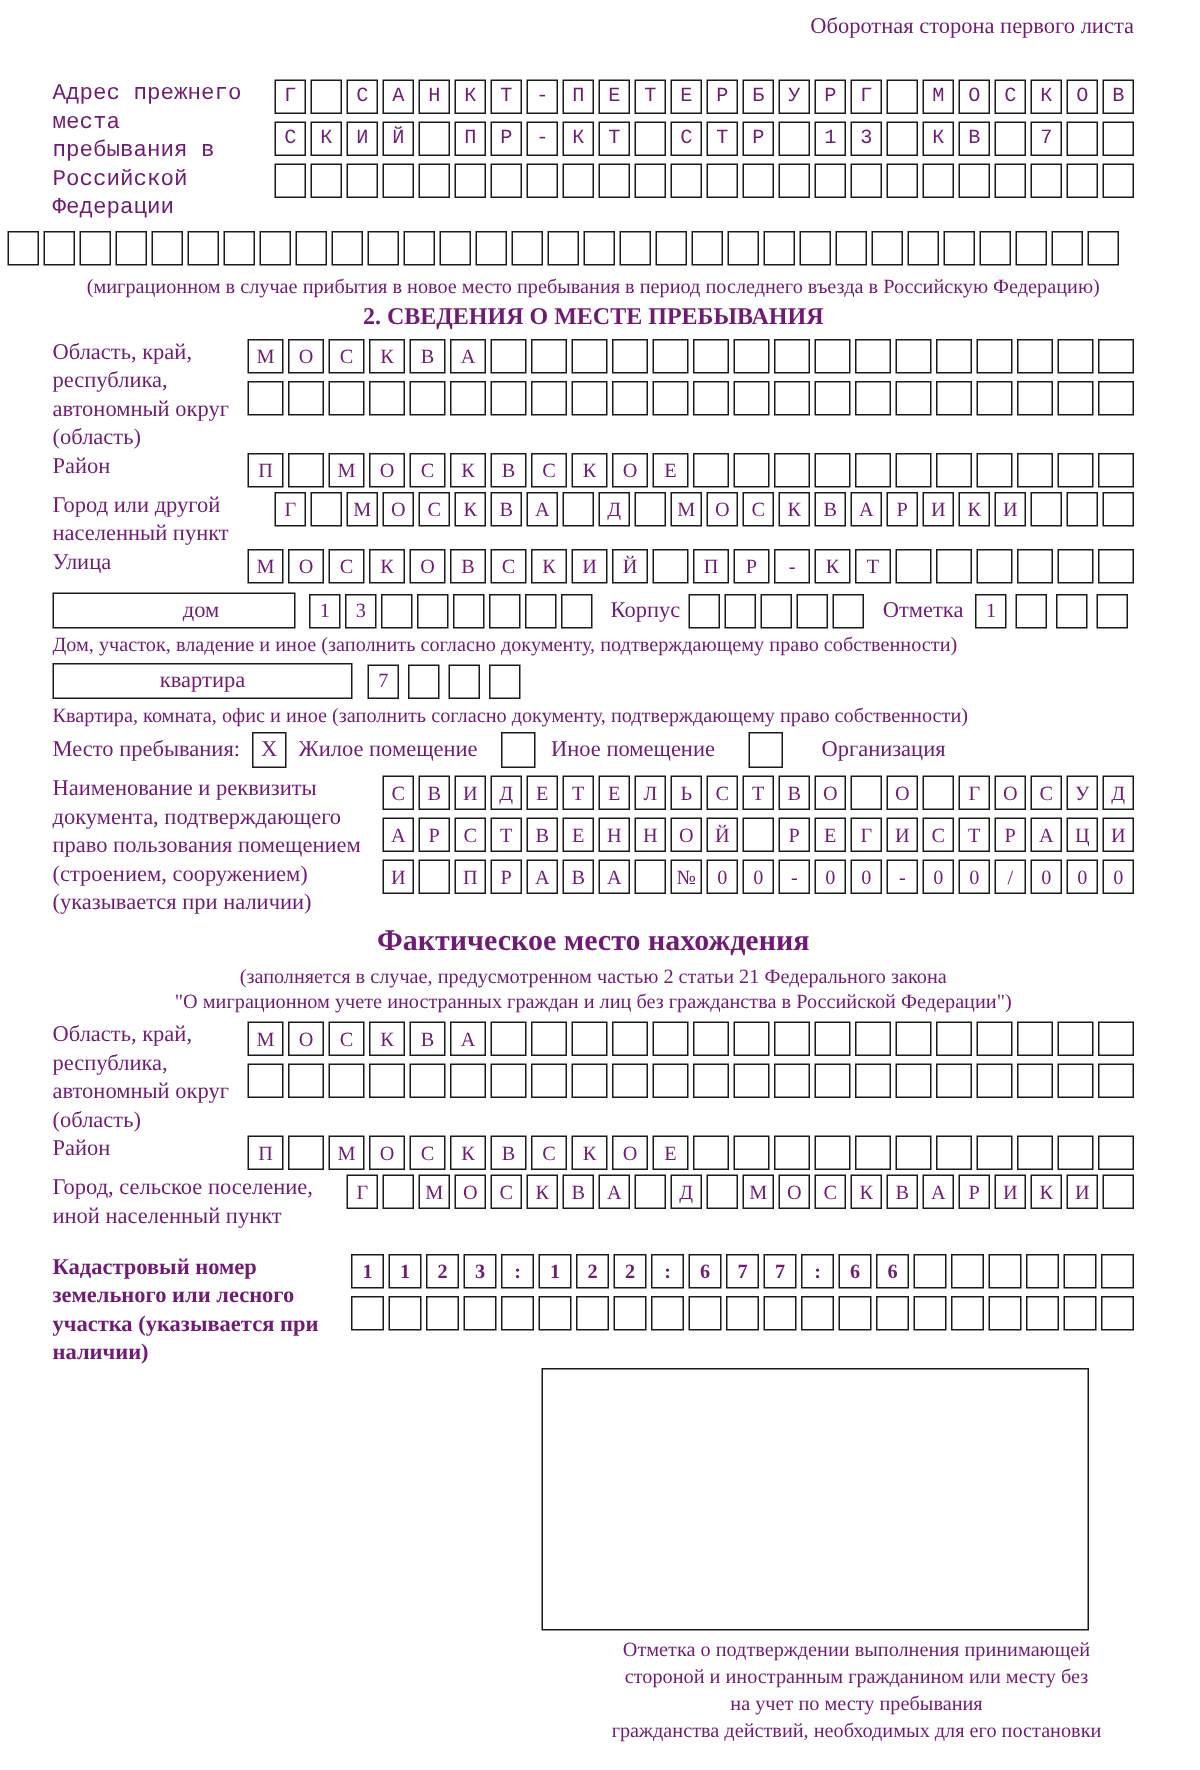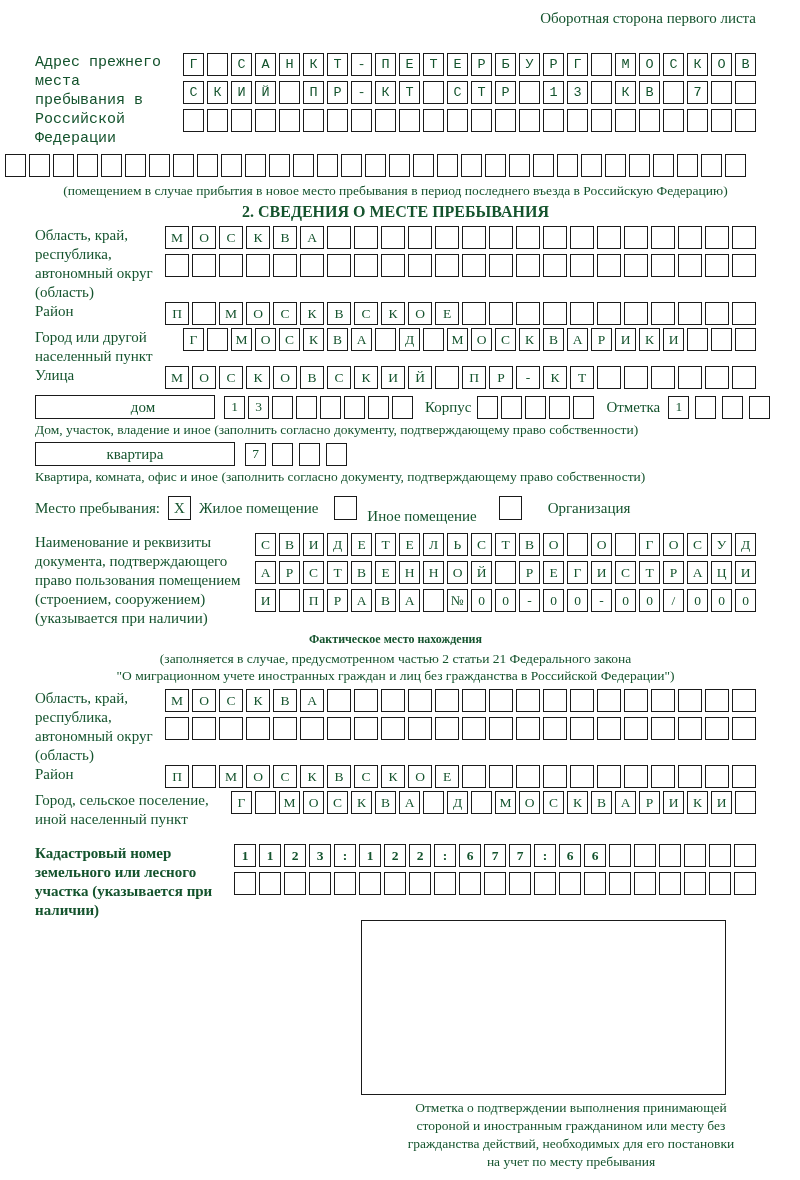--- a/index.html
+++ b/index.html
@@ -2,21 +2,21 @@
 <html><head>
 <meta charset="utf-8">
 <style>
   html,body{margin:0;padding:0;background:#fff;}
   .page{
     position:relative;
     width:800px;height:1180px;
     box-sizing:border-box;
     padding:10px 44px 0 35px;
     background:#fff;
-    color:#14532d;
+    color:#701a75;
     font-family:"Liberation Serif", serif;
     overflow:hidden;
   }
   .hdr{font-size:15px;text-align:right;}
   .row{display:flex;align-items:flex-start;}
   .lbl{font-size:15px;line-height:19px;}
   .cellcol{display:flex;flex-direction:column;gap:5px;flex:1;}
   .cells{display:flex;gap:3px;margin-left:auto;}
   .cells.noauto{margin-left:0;}
   .cell{
@@ -163,21 +163,21 @@
         <div class="cell"></div>
         <div class="cell"></div>
         <div class="cell"></div>
         <div class="cell"></div>
         <div class="cell"></div>
         <div class="cell"></div>
         <div class="cell"></div>
         <div class="cell"></div>
       </div>
   </div>
-  <div class="note" style="margin-top:5px;">(помещением в случае прибытия в новое место пребывания в период последнего въезда в Российскую Федерацию)</div>
+  <div class="note" style="margin-top:5px;">(миграционном в случае прибытия в новое место пребывания в период последнего въезда в Российскую Федерацию)</div>
 
   <div class="title" style="margin-top:4px;">2. СВЕДЕНИЯ О МЕСТЕ ПРЕБЫВАНИЯ</div>
 
   <div class="row" style="margin-top:5px;">
     <div class="lbl" style="width:130px;">Область, край, республика, автономный округ (область)</div>
     <div class="cellcol">
       <div class="cells wide">
           <div class="cell">М</div>
           <div class="cell">О</div>
           <div class="cell">С</div>
@@ -308,21 +308,21 @@
         <div class="cell"></div>
         <div class="cell"></div>
         <div class="cell"></div>
         <div class="cell"></div>
         <div class="cell"></div>
         <div class="cell"></div>
       </div>
   </div>
 
   <div class="row" style="margin-top:6px;align-items:center;">
-    <div class="inputbox" style="width:180px;padding-left:36px;">дом</div>
+    <div class="inputbox" style="width:162px;padding-left:36px;">дом</div>
     <div class="cells noauto" style="margin-left:9px;">
         <div class="cell">1</div>
         <div class="cell">3</div>
         <div class="cell"></div>
         <div class="cell"></div>
         <div class="cell"></div>
         <div class="cell"></div>
         <div class="cell"></div>
         <div class="cell"></div>
       </div>
@@ -353,21 +353,21 @@
         <div class="cell"></div>
       </div>
   </div>
   <div class="note left" style="margin-top:2px;">Квартира, комната, офис и иное (заполнить согласно документу, подтверждающему право собственности)</div>
 
   <div class="row" style="margin-top:3px;align-items:center;">
     <div class="inline-lbl">Место пребывания:</div>
     <div class="chk" style="margin-left:8px;">X</div>
     <div class="inline-lbl" style="margin-left:8px;">Жилое помещение</div>
     <div class="chk" style="margin-left:16px;"></div>
-    <div class="inline-lbl" style="margin-left:10px;margin-top:16px;">Иное помещение</div>
+    <div class="inline-lbl" style="margin-left:10px;">Иное помещение</div>
     <div class="chk" style="margin-left:22px;"></div>
     <div class="inline-lbl" style="margin-left:26px;">Организация</div>
   </div>
 
   <div class="row" style="margin-top:5px;">
     <div class="lbl" style="width:218px;">Наименование и реквизиты документа, подтверждающего право пользования помещением (строением, сооружением) (указывается при наличии)</div>
     <div class="cellcol">
       <div class="cells">
           <div class="cell">С</div>
           <div class="cell">В</div>
@@ -433,21 +433,21 @@
           <div class="cell">0</div>
           <div class="cell">0</div>
           <div class="cell">/</div>
           <div class="cell">0</div>
           <div class="cell">0</div>
           <div class="cell">0</div>
         </div>
     </div>
   </div>
 
-  <div class="title" style="margin-top:4px;font-size:12px;">Фактическое место нахождения</div>
+  <div class="title" style="margin-top:4px;font-size:20px;">Фактическое место нахождения</div>
   <div class="note" style="margin-top:3px;">(заполняется в случае, предусмотренном частью 2 статьи 21 Федерального закона</div>
   <div class="note">"О миграционном учете иностранных граждан и лиц без гражданства в Российской Федерации")</div>
 
   <div class="row" style="margin-top:5px;">
     <div class="lbl" style="width:130px;">Область, край, республика, автономный округ (область)</div>
     <div class="cellcol">
       <div class="cells wide">
           <div class="cell">М</div>
           <div class="cell">О</div>
           <div class="cell">С</div>
@@ -603,17 +603,17 @@
           <div class="cell"></div>
           <div class="cell"></div>
         </div>
     </div>
   </div>
 
   <div class="stampbox"></div>
   <div class="stampnote" style="margin-top:4px;">
     <div>Отметка о подтверждении выполнения принимающей</div>
     <div>стороной и иностранным гражданином или месту без</div>
+    <div>на учет по месту пребывания</div>
     <div>гражданства действий, необходимых для его постановки</div>
-    <div>на учет по месту пребывания</div>
   </div>
 
 </div>
 
 </body></html>

